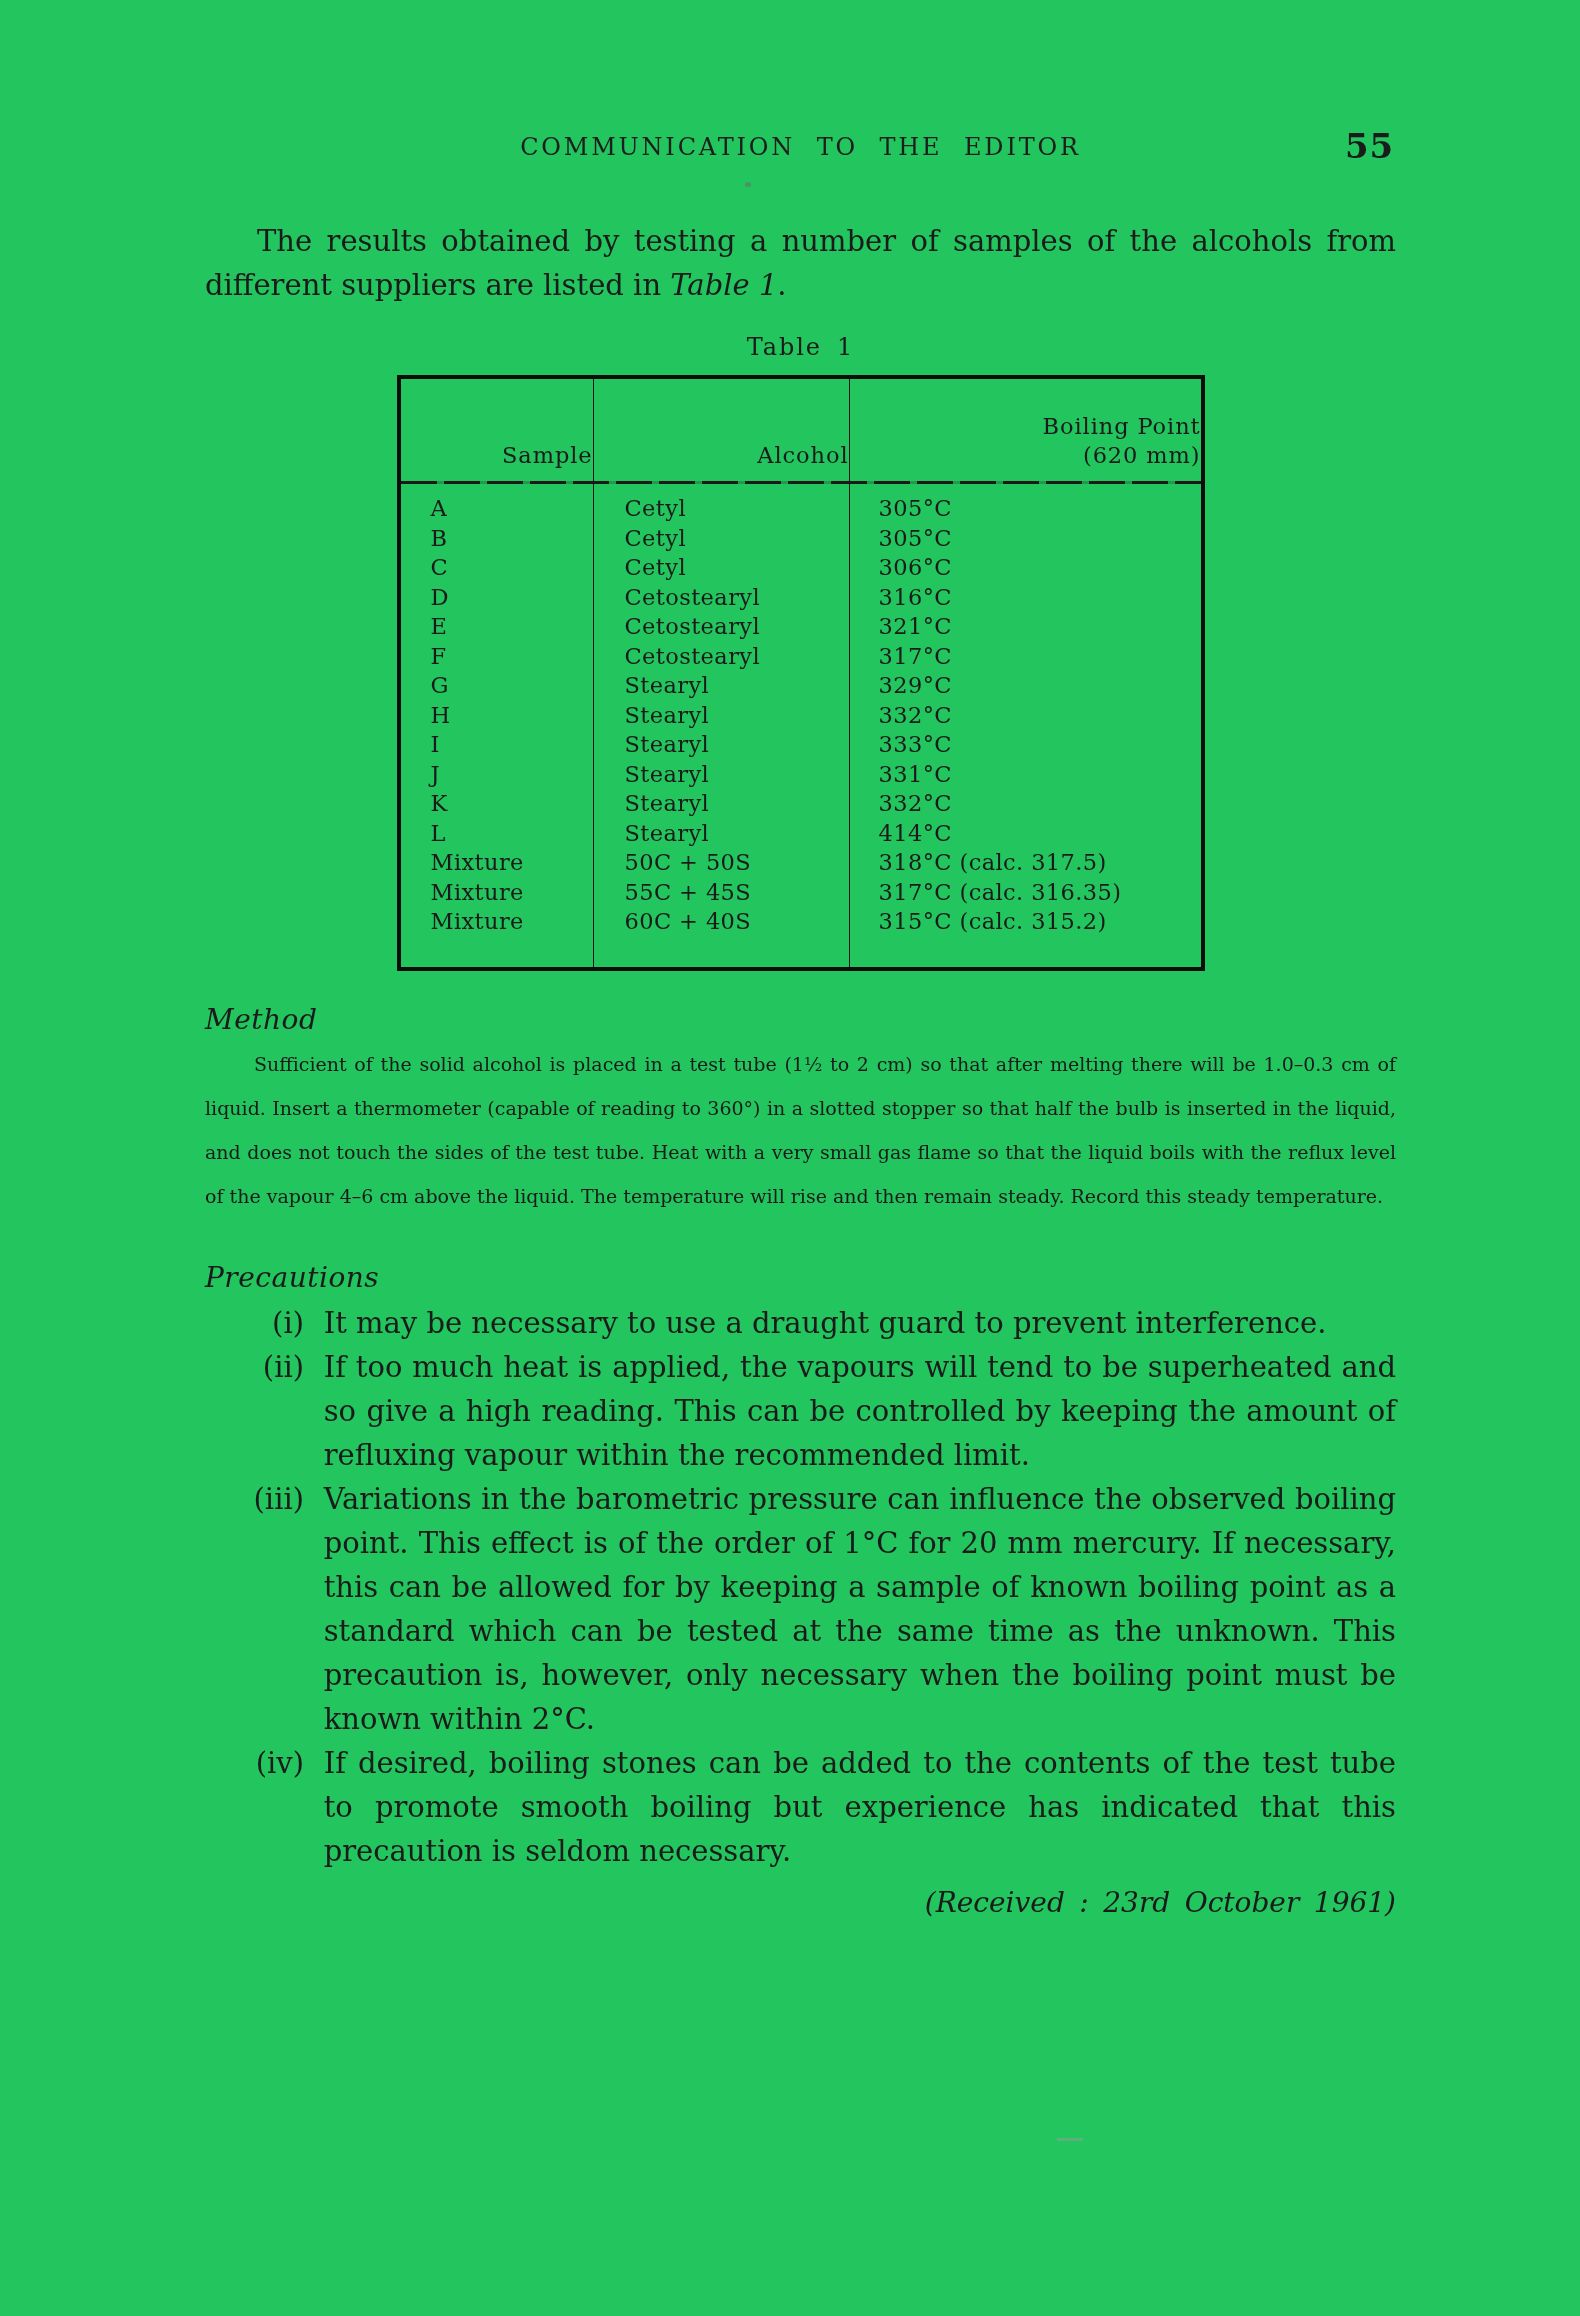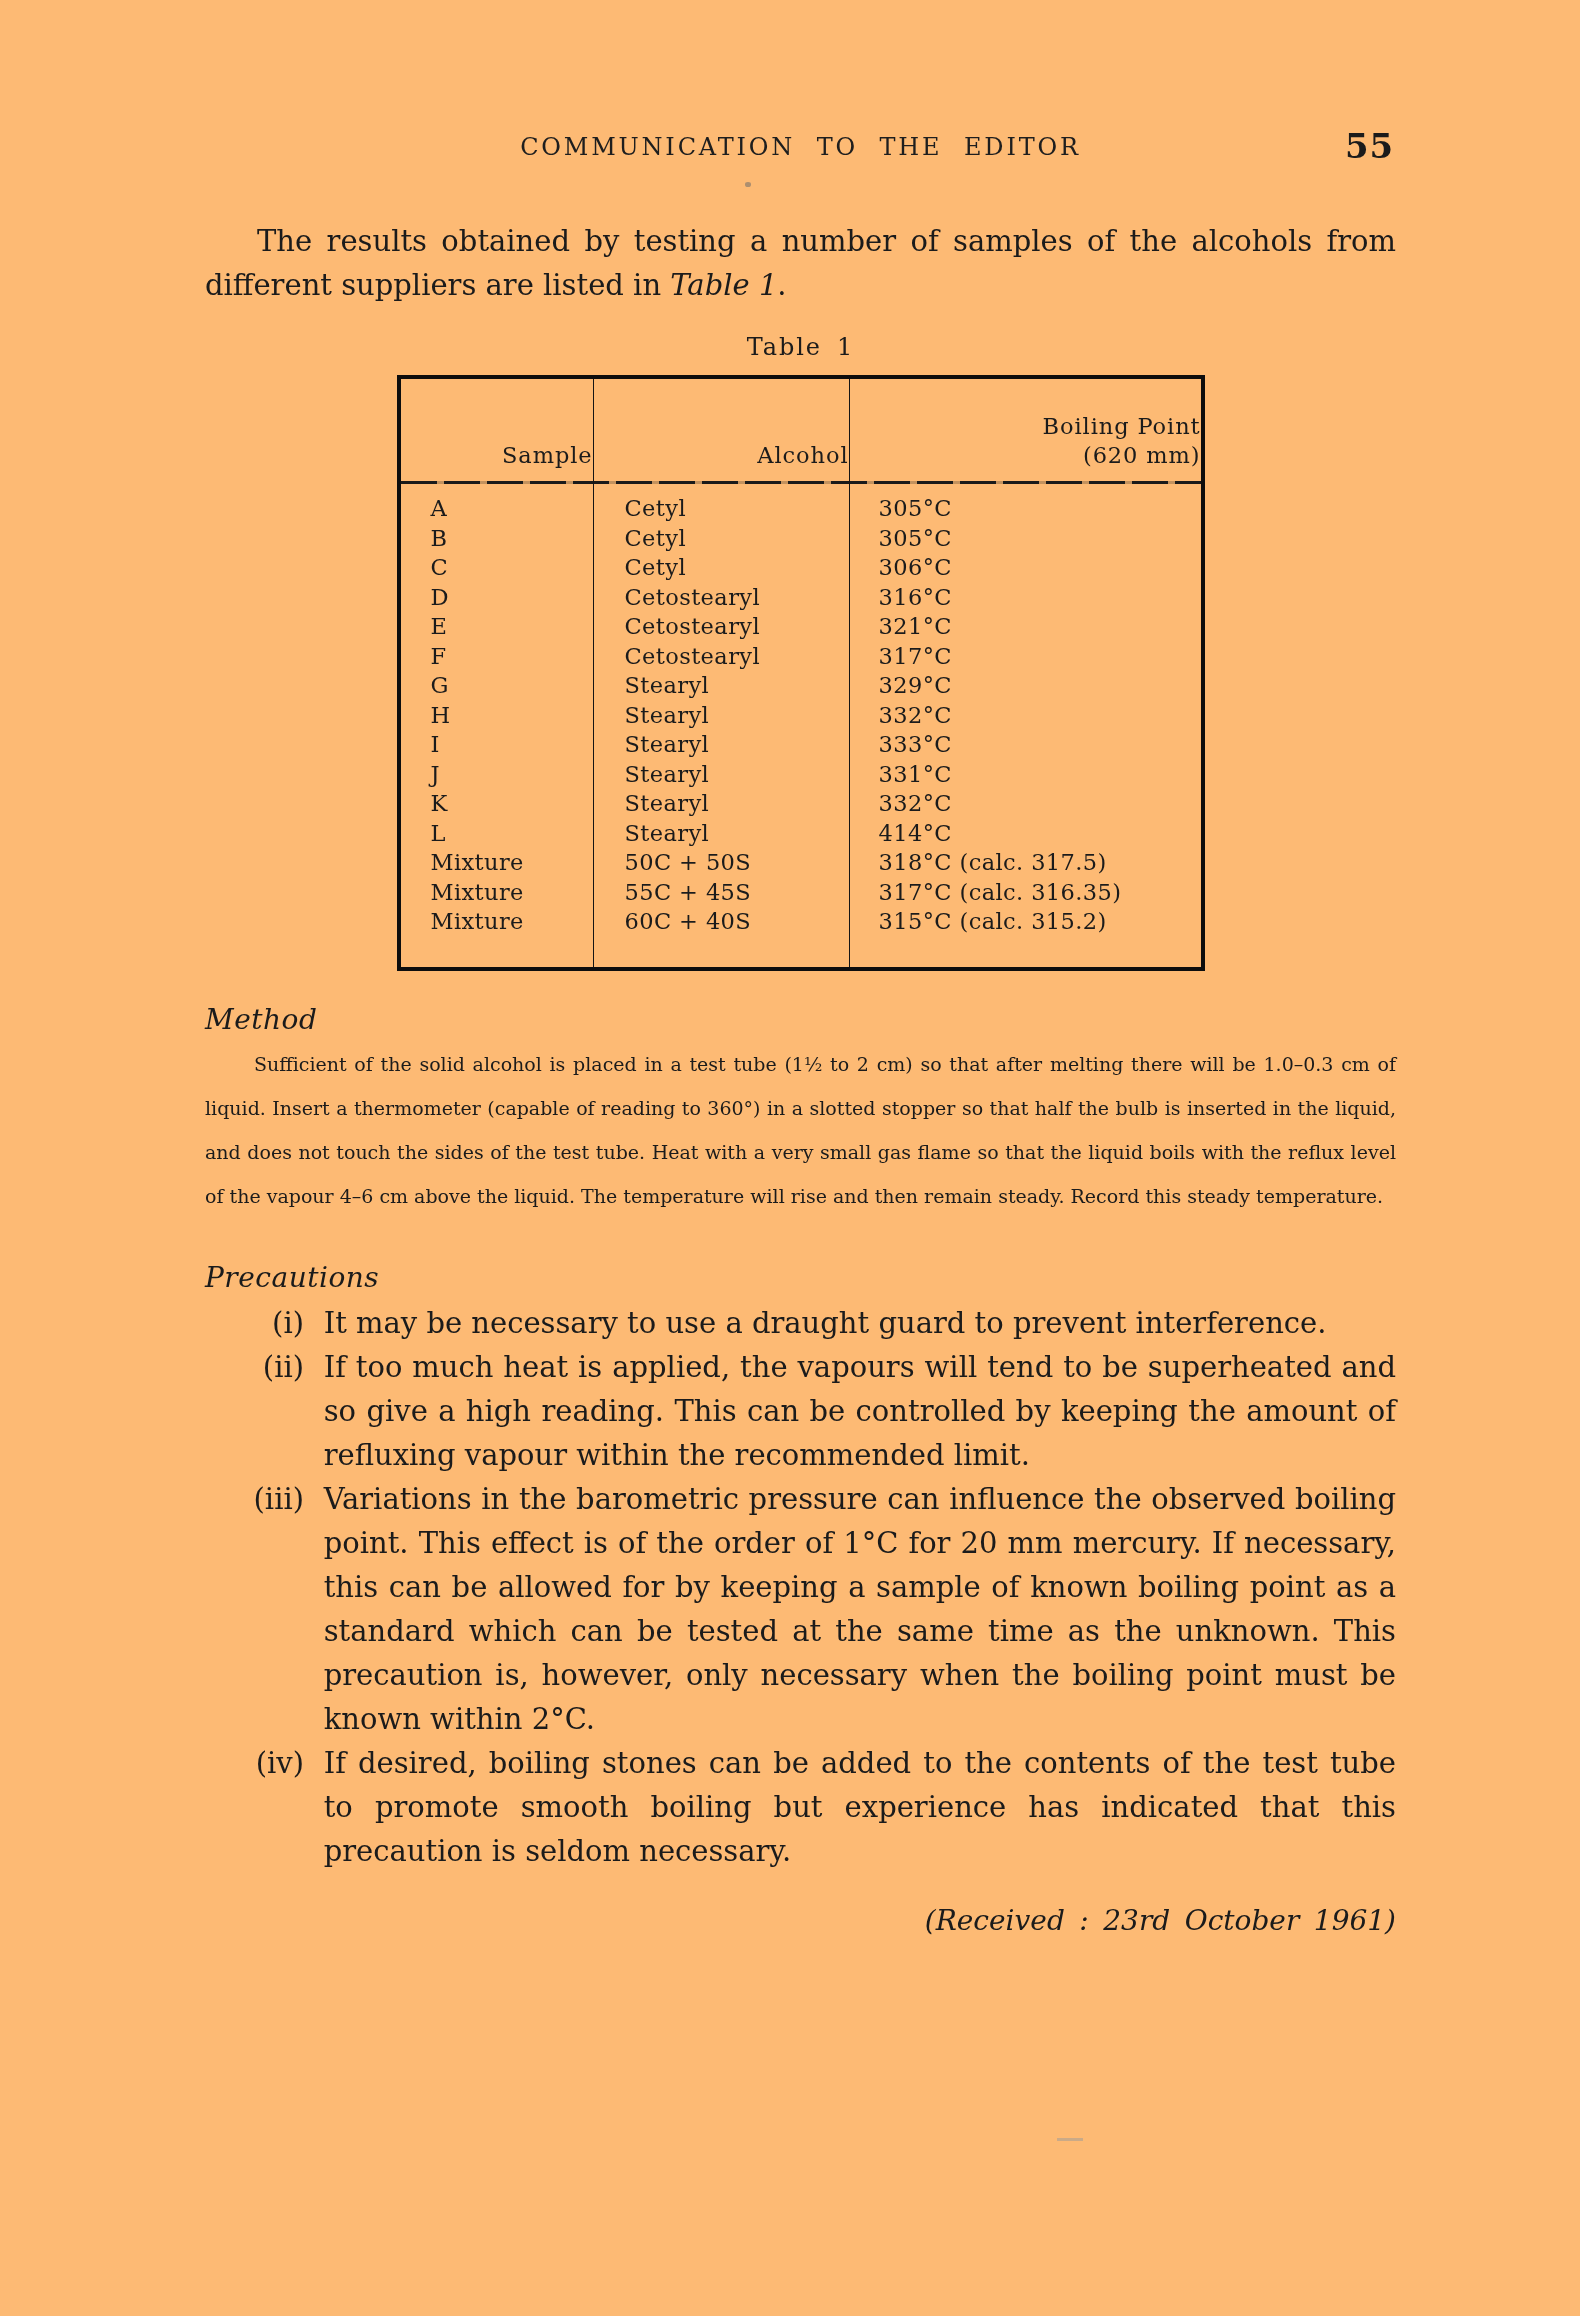--- a/index.html
+++ b/index.html
@@ -2,21 +2,21 @@
 <html style="font-size:15px"><head>
 <meta charset="utf-8">
 <title>Document</title>
 <style>
   html,body{margin:0;padding:0;background:#fdfdfb;}
   .page{
     position:relative;
     width:1581px;height:2316px;
     box-sizing:border-box;
     padding:133px 185px 0 205px;
-    background:#fdba74;
+    background:#22c55e;
     color:#1b1b1b;
     font-family:"DejaVu Serif","Liberation Serif",serif;
     overflow:hidden;
   }
   
   .running-head{position:relative;text-align:center;height:39px;}
   .head-title{font-size:24px;letter-spacing:2.8px;word-spacing:11.2px;color:#1e1e1e;}
   .page-num{position:absolute;right:1.9px;top:-7.5px;font-size:34px;font-weight:bold;letter-spacing:0.9px;}
   
   .intro{margin:47px 0 12px;font-size:29px;line-height:44px;text-align:justify;text-indent:52px;}
@@ -45,21 +45,21 @@
   
   .sect{margin:30px 0 0;font-size:28px;line-height:37px;font-style:italic;font-weight:normal;letter-spacing:0.5px;}
   .sect.precautions{margin-top:41px;}
   .body-para{margin:3.7px 0 0;font-size:19px;line-height:44px;text-align:justify;text-indent:49px;}
   
   .plist{margin-top:5.6px;font-size:29px;line-height:44px;}
   .pitem{display:flex;}
   .plabel{flex:none;width:99px;text-align:right;}
   .ptext{flex:1;margin-left:19.7px;text-align:justify;}
   
-  .received{margin-top:31px;text-align:right;font-style:italic;font-size:28px;word-spacing:5.6px;}
+  .received{margin-top:13px;text-align:right;font-style:italic;font-size:28px;word-spacing:5.6px;}
   
   .dot-artifact{position:absolute;left:745px;top:182px;width:5.6px;height:4.7px;background:#6b6b6b;border-radius:50%;opacity:.55;}
   .dash-artifact{position:absolute;left:1057px;top:2138px;width:26px;height:2.8px;background:#9a9a9a;opacity:.5;}
 </style>
 </head>
 <body>
 
 <div class="page">
 
   <div class="running-head">

